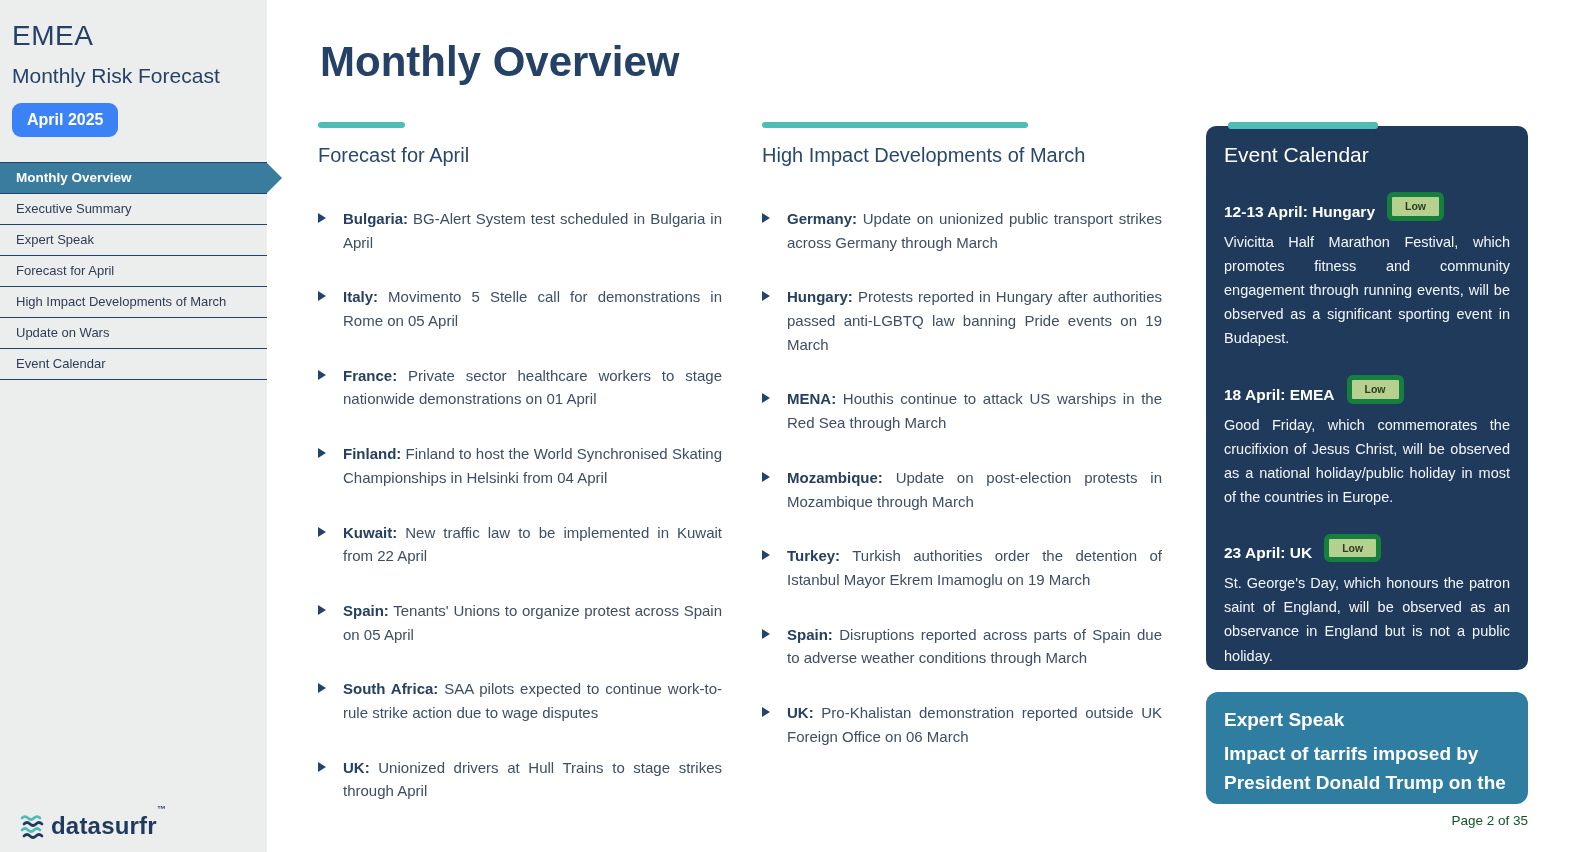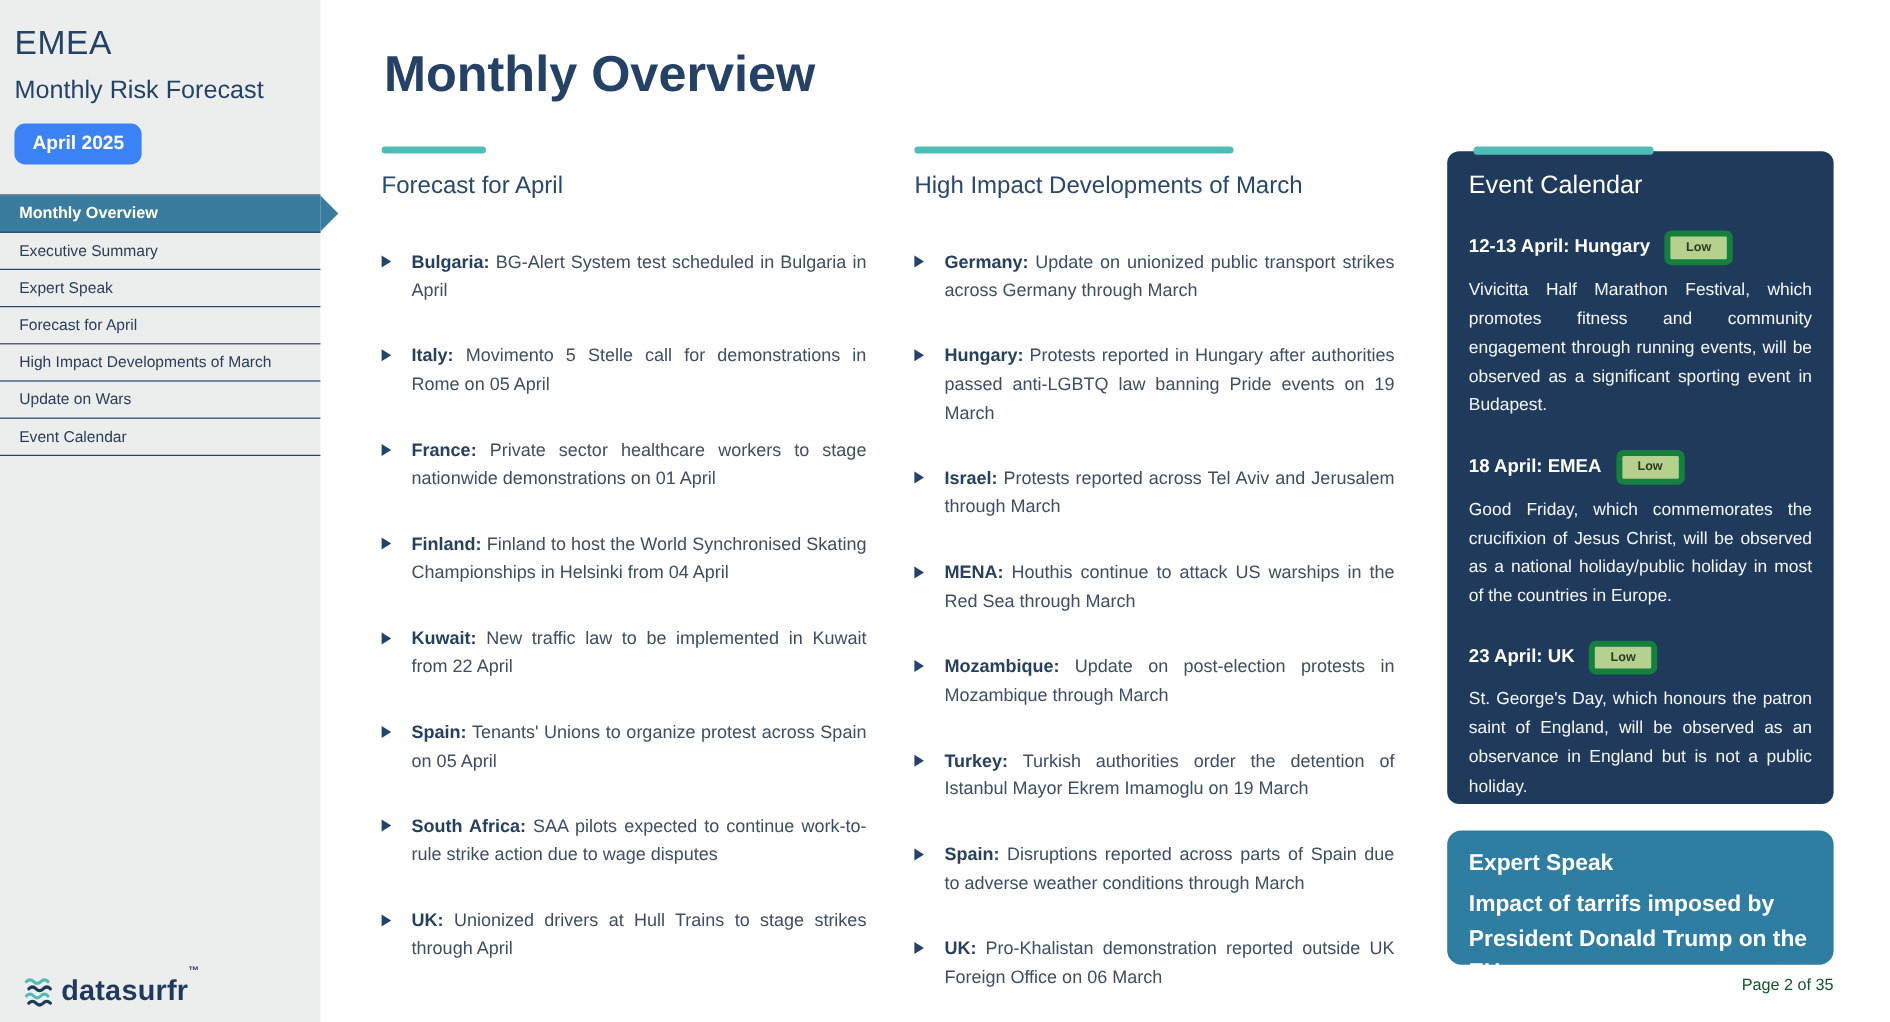--- a/index.html
+++ b/index.html
@@ -42,21 +42,21 @@
   .bullet-text { flex:1; font-size:15px; line-height:1.58; color:#3e4e63; text-align:justify; }
   .bullet-text b { color:#27405e; font-weight:700; }
 
   
   .event-accent { position:absolute; left:1228px; top:122px; width:150px; height:7px;
                   background:#4fbdb6; border-radius:3px; z-index:3; }
   .event-card { position:absolute; left:1206px; top:126px; width:322px; height:544px;
                 background:#1f3a5b; border-radius:10px; color:#ffffff; padding:17px 18px; overflow:hidden; z-index:2; }
   .event-title { font-size:21px; font-weight:500; color:#ffffff; }
   .event-entry { margin-top:25px; }
-  .event-head { display:flex; align-items:center; gap:12px; }
+  .event-head { display:flex; align-items:flex-end; gap:12px; }
   .event-date { font-size:15.5px; font-weight:700; color:#ffffff; white-space:nowrap; }
   .low-badge { background:#b6d18f; border:5px solid #15803d; color:#2e3d20; font-size:10.5px;
                font-weight:700; padding:3px 13px; border-radius:6px; line-height:1.2; }
   .event-desc { margin-top:9px; font-size:14.5px; line-height:1.66; text-align:justify; color:#f3f6f9; }
 
   
   .expert-card { position:absolute; left:1206px; top:692px; width:322px; height:112px;
                  background:#2f7da1; border-radius:12px; color:#ffffff; padding:17px 18px; }
   .expert-title { font-size:19px; font-weight:700; }
   .expert-text { margin-top:9px; font-size:19px; font-weight:600; line-height:1.5; }
@@ -144,24 +144,20 @@
       <div class="bullet-item">
           <span class="tri"></span>
           <div class="bullet-text"><b>Germany:</b> <span>Update on unionized public transport strikes across Germany through March</span></div>
         </div>
       <div class="bullet-item">
           <span class="tri"></span>
           <div class="bullet-text"><b>Hungary:</b> <span>Protests reported in Hungary after authorities passed anti-LGBTQ law banning Pride events on 19 March</span></div>
         </div>
       <div class="bullet-item">
           <span class="tri"></span>
-          <div class="bullet-text"><b>Israel:</b> <span>Protests reported across Tel Aviv and Jerusalem through March</span></div>
-        </div>
-      <div class="bullet-item">
-          <span class="tri"></span>
           <div class="bullet-text"><b>MENA:</b> <span>Houthis continue to attack US warships in the Red Sea through March</span></div>
         </div>
       <div class="bullet-item">
           <span class="tri"></span>
           <div class="bullet-text"><b>Mozambique:</b> <span>Update on post-election protests in Mozambique through March</span></div>
         </div>
       <div class="bullet-item">
           <span class="tri"></span>
           <div class="bullet-text"><b>Turkey:</b> <span>Turkish authorities order the detention of Istanbul Mayor Ekrem Imamoglu on 19 March</span></div>
         </div>

